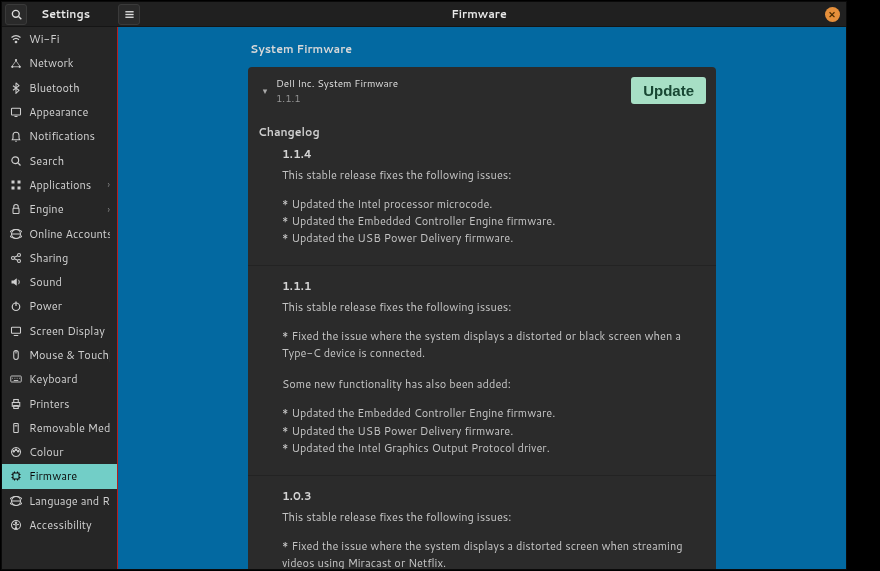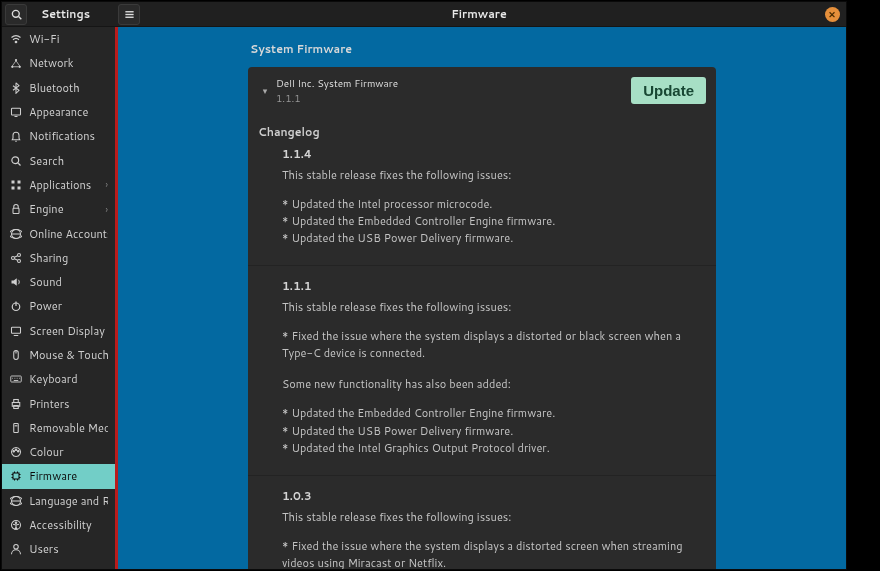--- a/index.html
+++ b/index.html
@@ -7,21 +7,21 @@
   .win { width: 846px; height: 569px; margin: 1px; background: #1e1e1e; position: relative; display: flex; flex-direction: column; border: 1px solid #0a0a0a; }
   .titlebar { height: 25px; background: #202020; border-bottom: 1px solid #151515; display: flex; align-items: stretch; color: #ddd; }
   .tb-left { width: 116px; display: flex; align-items: center; }
   .tb-search { width: 22px; height: 21px; margin: 2px 4px 2px 3px; border: 1px solid #3a3a3a; border-radius: 3px; display: flex; align-items: center; justify-content: center; color: #ddd; background: #2a2a2a; }
   .tb-title-left { font-weight: 700; color: #e8e8e8; margin-left: 10px; }
   .tb-sep { width: 22px; height: 21px; margin: 2px 0; border: 1px solid #3a3a3a; border-radius: 3px; display: flex; align-items: center; justify-content: center; color: #ddd; background: #2a2a2a; }
   .tb-center { flex: 1; display: flex; align-items: center; justify-content: center; font-weight: 700; color: #e8e8e8; }
   .tb-right { width: 28px; display: flex; align-items: center; justify-content: center; }
   .close-btn { width: 15px; height: 15px; border-radius: 50%; background: #e58f3b; display: flex; align-items: center; justify-content: center; color: #4a2b00; font-size: 9px; font-weight: 700; }
   .body { flex: 1; display: flex; min-height: 0; }
-  .sidebar { width: 116px; background: #262626; border-right: 3px solid #b91c1c; overflow-y: auto; position: relative; }
+  .sidebar { width: 116px; background: #262626; border-right: 1px solid #b91c1c; overflow-y: auto; position: relative; }
   .side-item { display: flex; align-items: center; height: 24.3px; padding: 0 7px; color: #cfcfcf; cursor: default; }
   .side-item.active { background: #72cec7; color: #0c0c0c; }
   .side-item .ic { width: 13px; height: 13px; margin-right: 7px; display: flex; align-items: center; justify-content: center; flex-shrink: 0; }
   .side-item .lbl { flex: 1; white-space: nowrap; overflow: hidden; }
   .side-item .chev { color: #888; font-size: 9px; }
   .main { flex: 1; background: #0369a1; overflow-y: auto; padding: 14px 130px 20px 130px; color: #c8c8c8; }
   .section-title { font-weight: 700; color: #d8d8d8; margin-bottom: 10px; padding-left: 2px; font-size: 11px; }
   .card { background: #2b2b2b; border-radius: 4px; padding: 0; }
   .card-head { display: flex; align-items: center; padding: 9px 10px 8px 10px; }
   .expander { width: 14px; color: #aaa; font-size: 9px; margin-right: 4px; text-align: center; }
@@ -277,29 +277,20 @@
         <div class="side-item">
           <span class="ic">
             <svg width="12" height="12" viewBox="0 0 16 16" fill="none" stroke="currentColor" stroke-width="1.4">
               <circle cx="8" cy="8" r="6"></circle>
               <circle cx="8" cy="5" r="1" fill="currentColor"></circle>
               <path d="M4 7 l4 1 l4 -1 M8 8 v3 M8 11 l-2 3 M8 11 l2 3"></path>
             </svg>
           </span>
           <span class="lbl">Accessibility</span>
         </div>
-        <div class="side-item">
-          <span class="ic">
-            <svg width="12" height="12" viewBox="0 0 16 16" fill="none" stroke="currentColor" stroke-width="1.4">
-              <circle cx="8" cy="5" r="3"></circle>
-              <path d="M2 15 a6 6 0 0 1 12 0"></path>
-            </svg>
-          </span>
-          <span class="lbl">Users</span>
-        </div>
       </div>
     <div class="main">
       <div class="section-title">System Firmware</div>
       <div class="card">
         <div class="card-head">
           <div class="expander">▾</div>
           <div class="fw-texts">
             <div class="fw-name">Dell Inc. System Firmware</div>
             <div class="fw-ver">1.1.1</div>
           </div>

